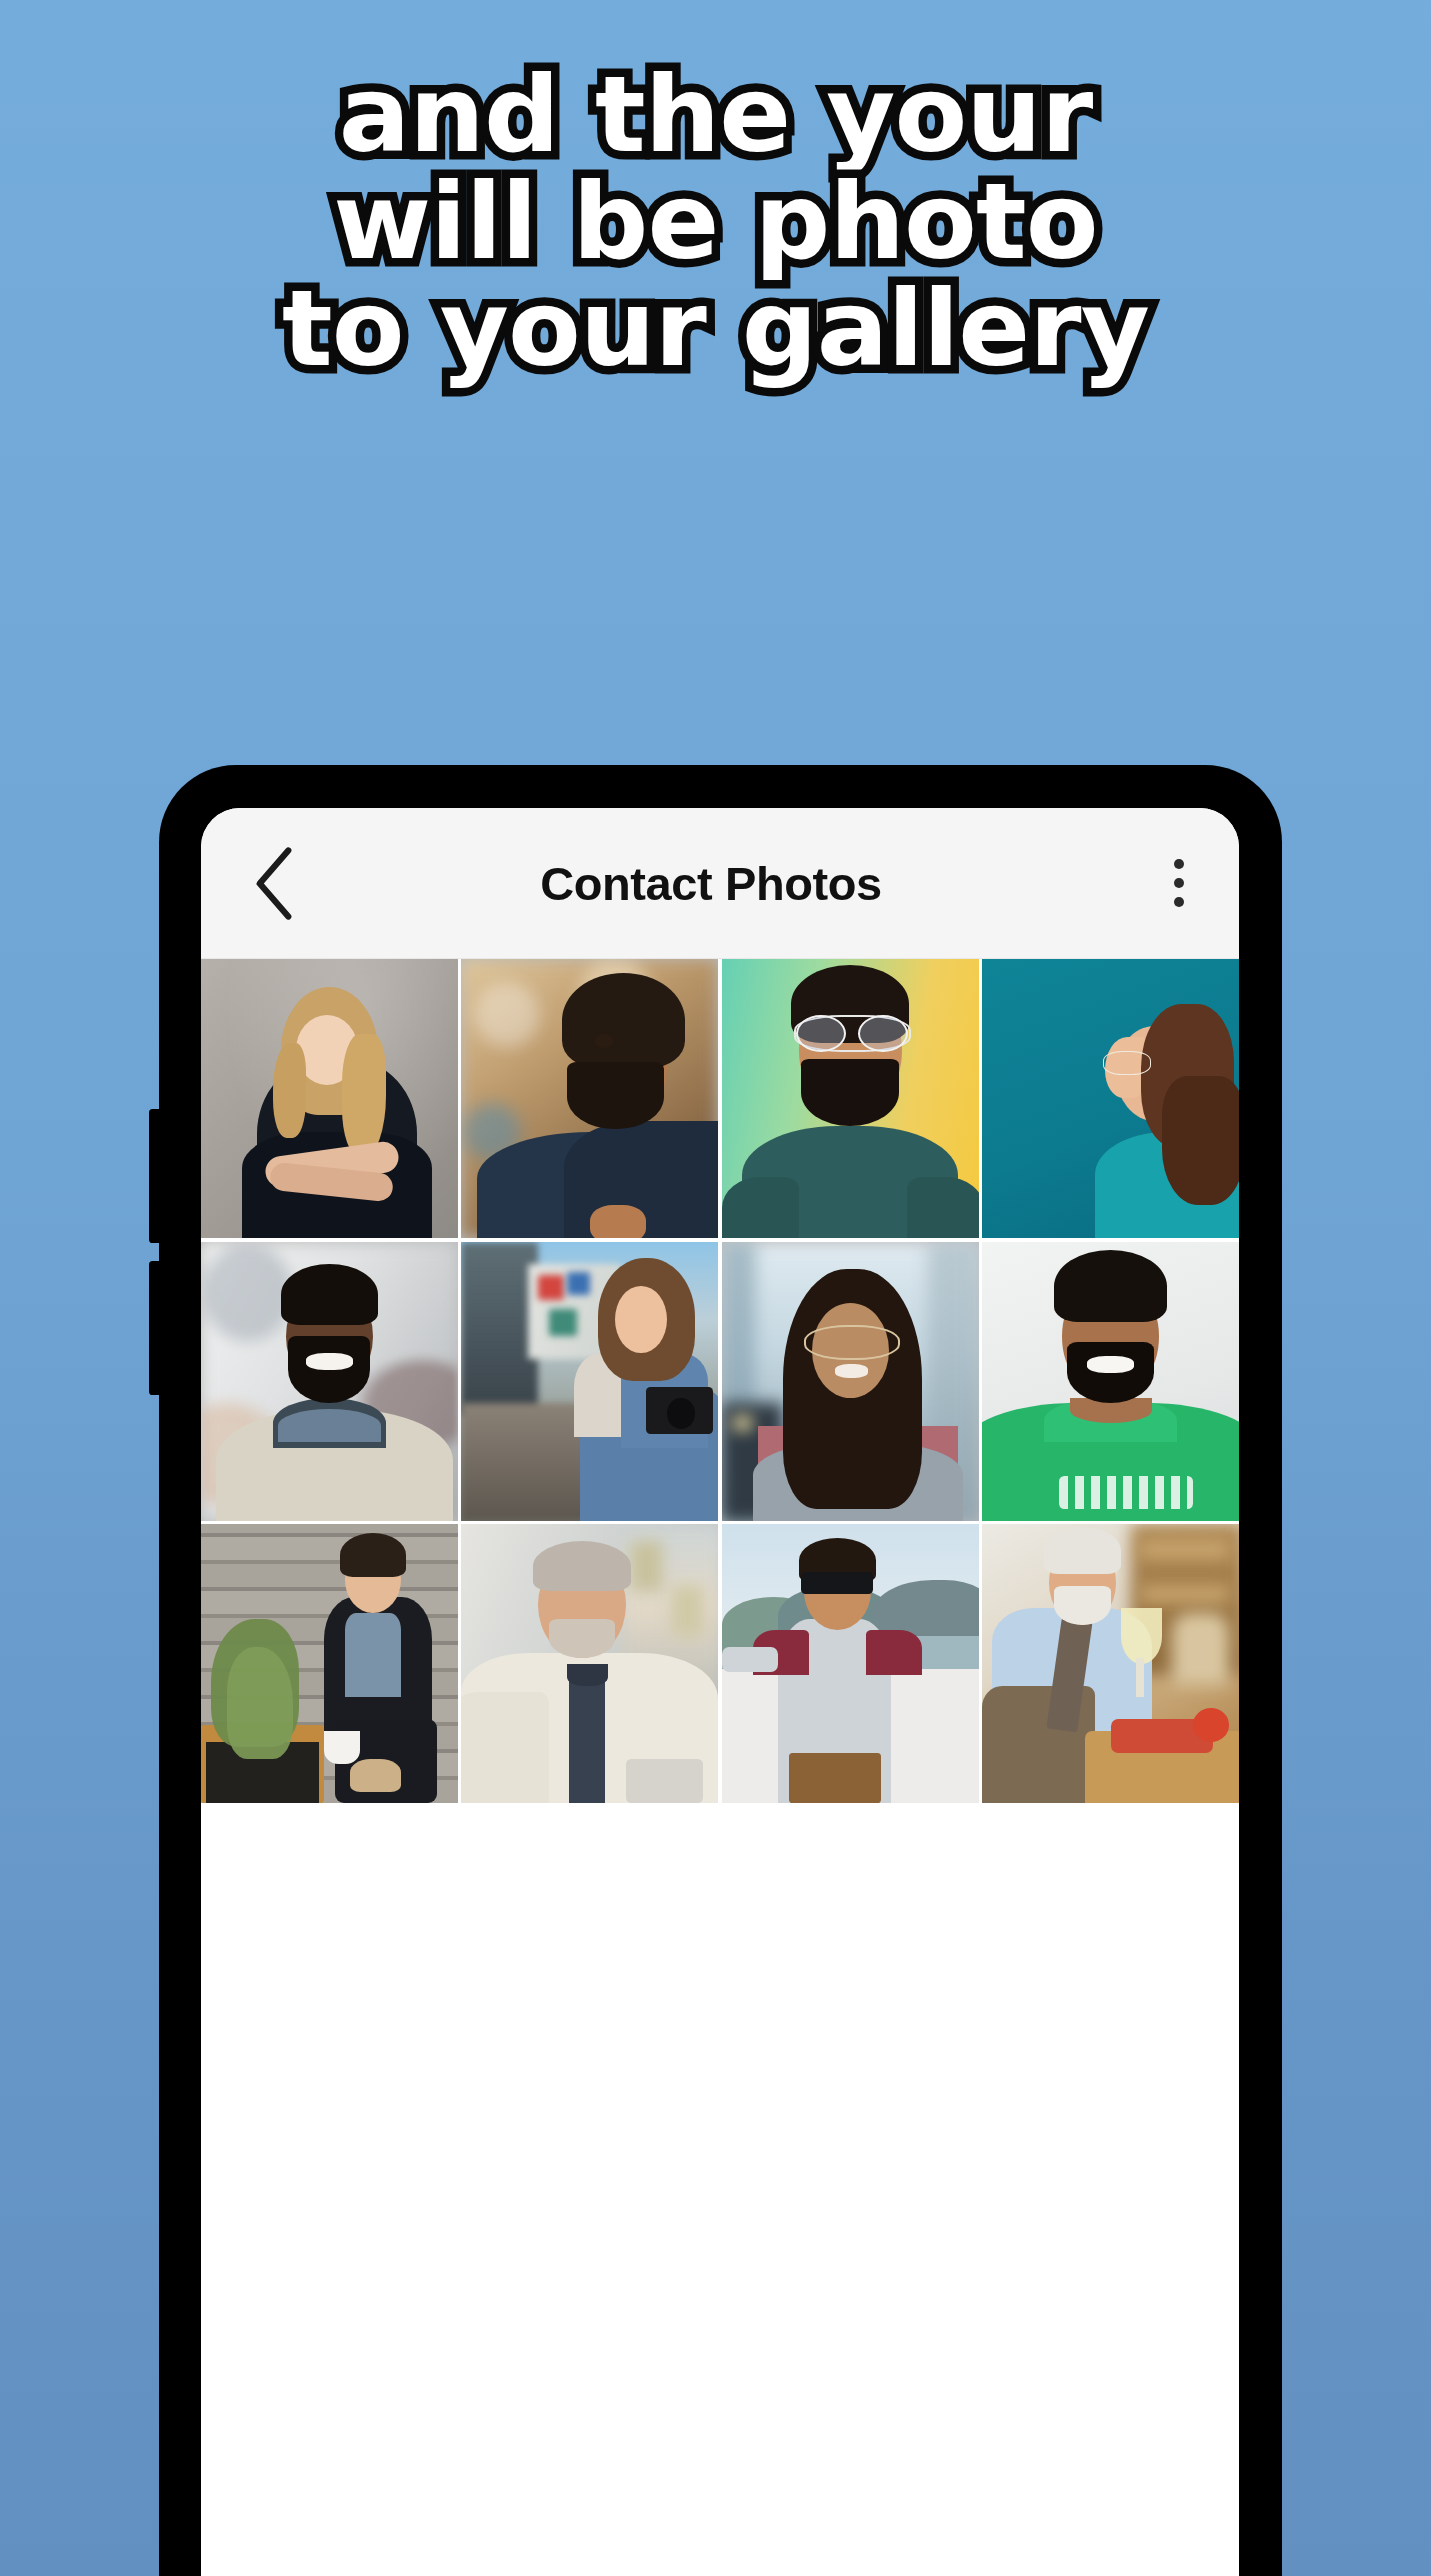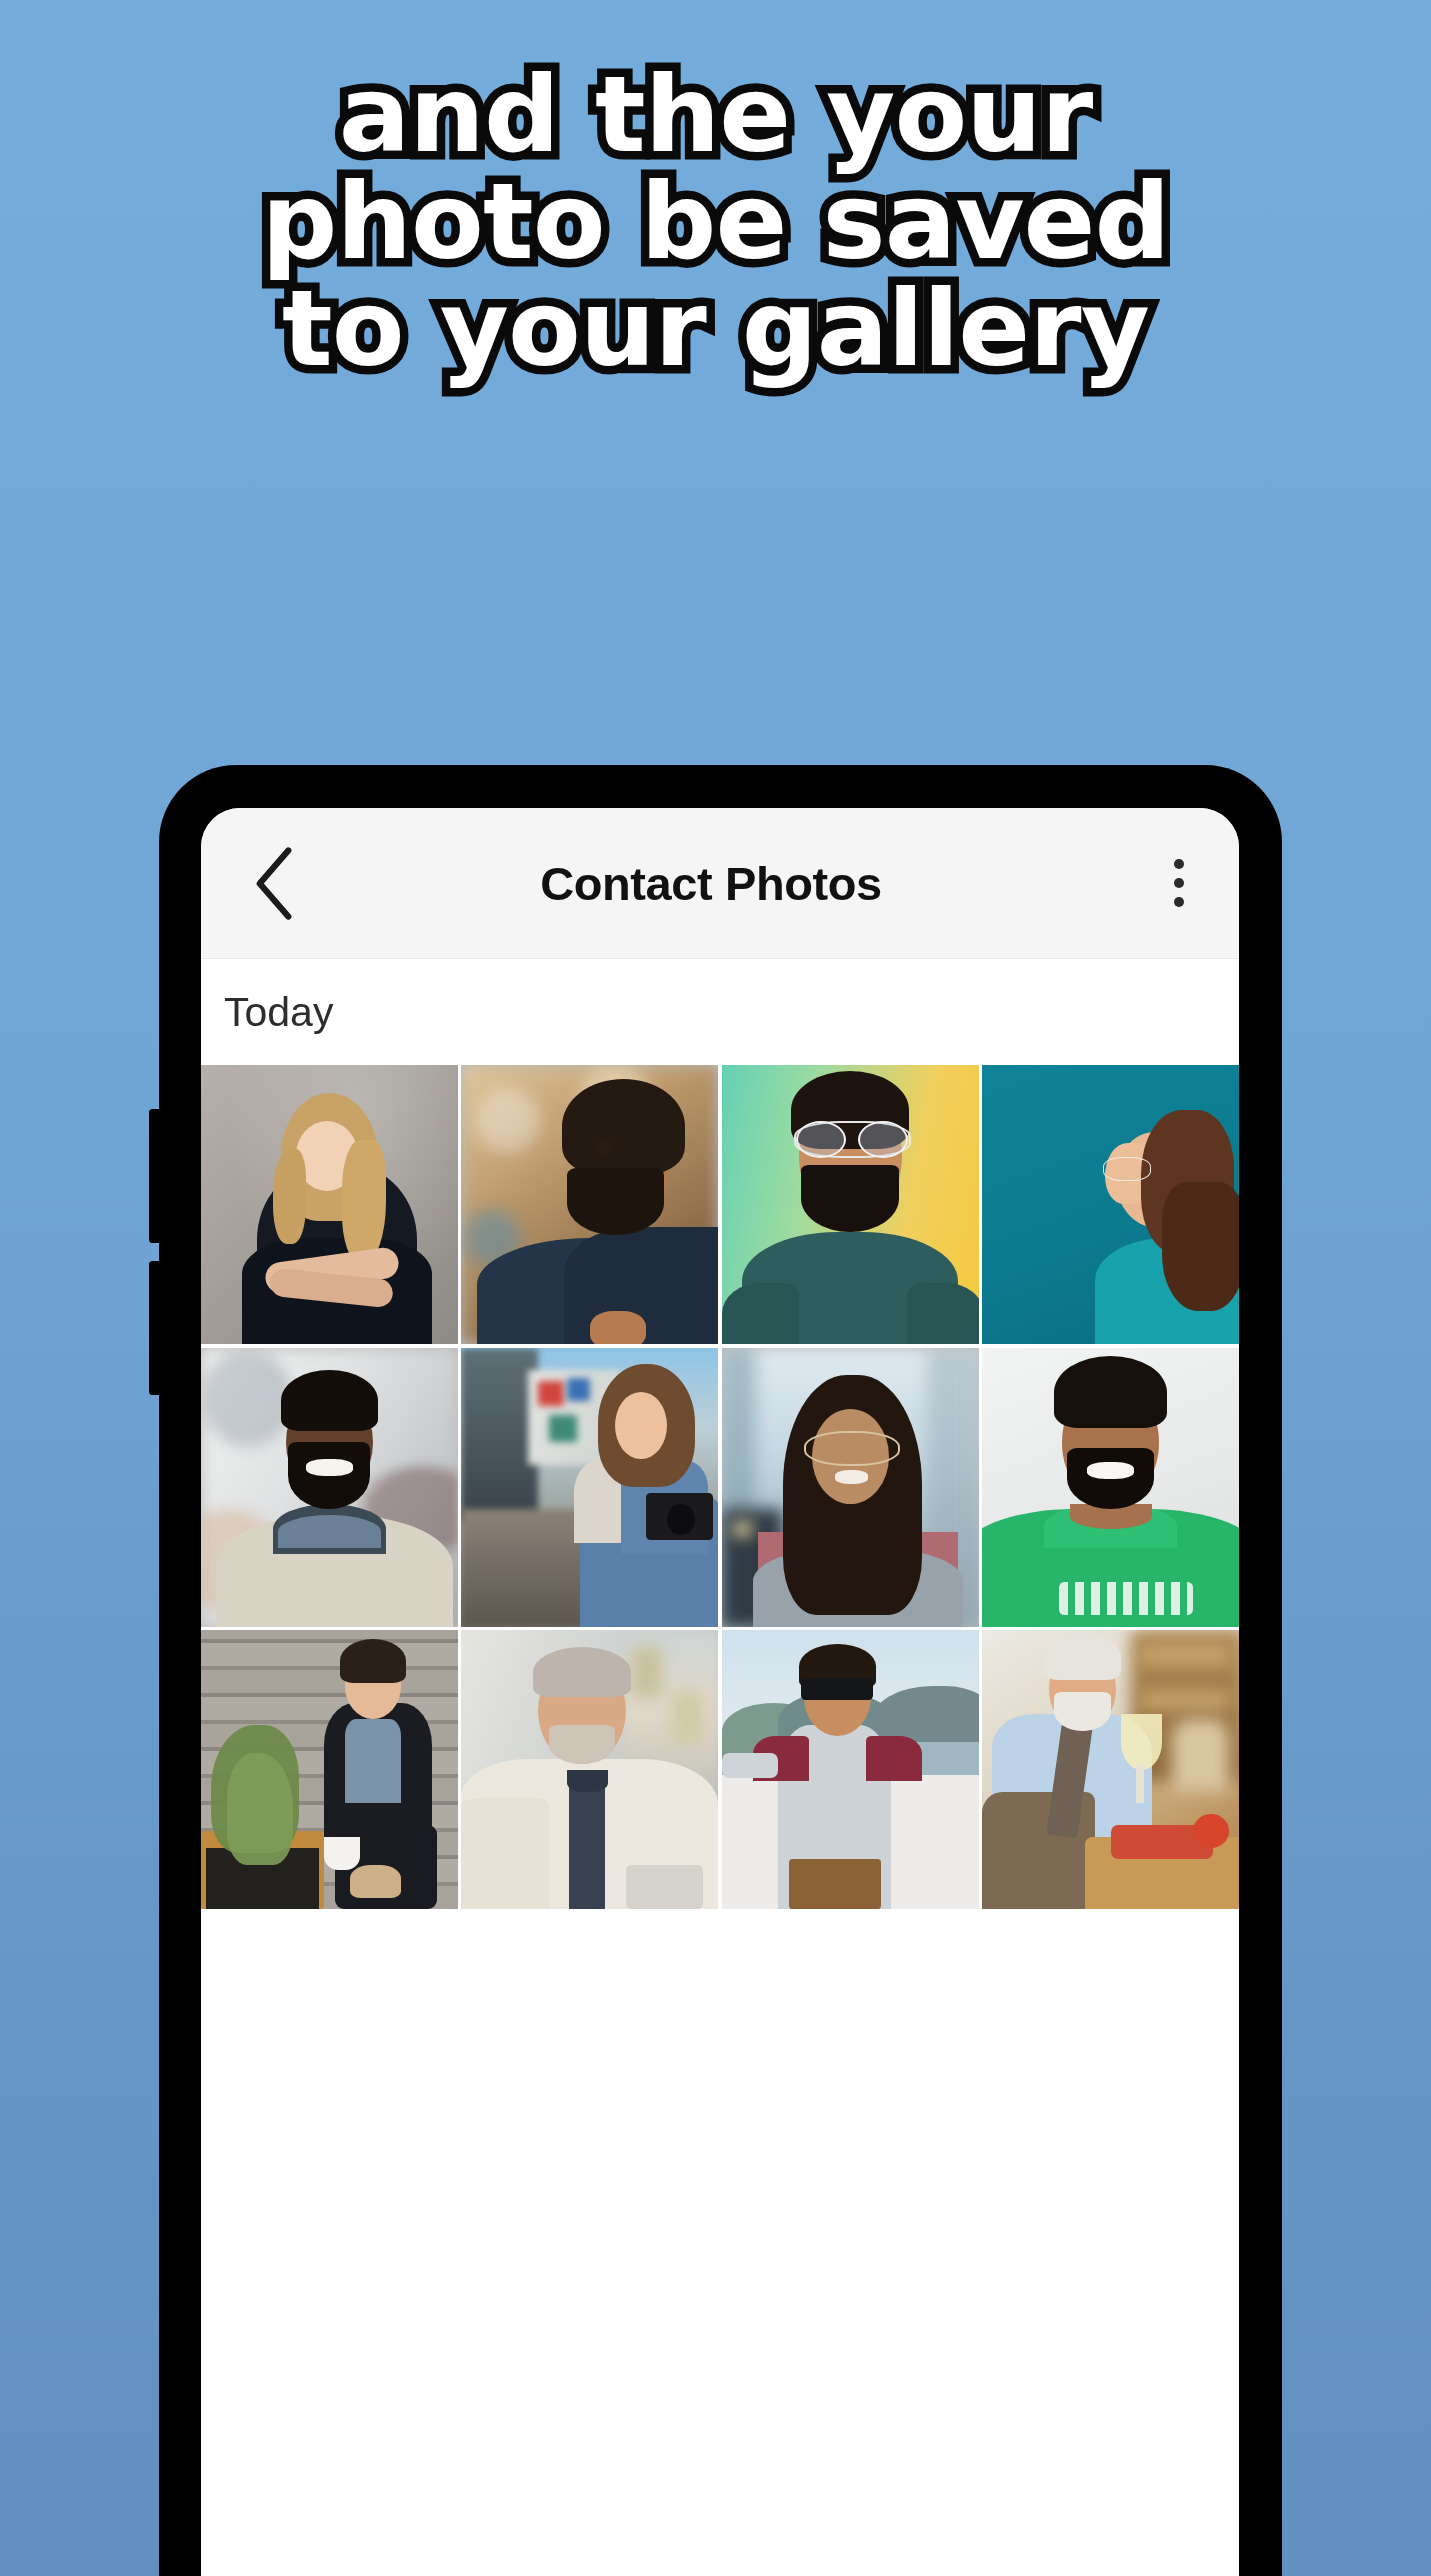--- a/index.html
+++ b/index.html
@@ -182,21 +182,21 @@
     height: 680px;
   }
 </style>
 </head>
 <body>
 
 <div id="stage">
 
   <div class="headline">
     <span class="hl-line">and the your</span>
-    <span class="hl-line">photo be saved</span>
+    <span class="hl-line">will be photo</span>
     <span class="hl-line">to your gallery</span>
   </div>
 
   <div id="phone">
 
     <div class="side-btn vol-up"></div>
     <div class="side-btn vol-down"></div>
 
     <div id="screen">
 
@@ -209,23 +209,20 @@
           </span>
         </div>
         <div class="appbar-title">Contact Photos</div>
         <div class="overflow-btn">
           <span class="dot"></span>
           <span class="dot"></span>
           <span class="dot"></span>
         </div>
       </div>
 
-      <div class="section-header">
-        <span class="label">Today</span>
-      </div>
 
       <div class="photo-grid">
 
         <div class="tile" title="photo-1" aria-label="Blonde woman in black top with arms crossed, grey studio background">
           <div class="scene">
             <div class="bg" style="background:linear-gradient(135deg,#b6b0aa 0%,#9d9892 60%,#8e8a85 100%);"></div>
             <div class="bg" style="background:radial-gradient(ellipse at 62% 18%, rgba(255,255,255,.22), transparent 60%);"></div>
             <div class="person" style="left:22%;top:36%;width:62%;height:64%;background:#141922;border-radius:42% 42% 0 0;"></div>
             <div class="person" style="left:16%;top:62%;width:74%;height:38%;background:#0f141c;border-radius:34% 34% 0 0;"></div>
             <div class="head" style="left:36%;top:18%;width:27%;height:30%;background:#f1cfb4;"></div>

